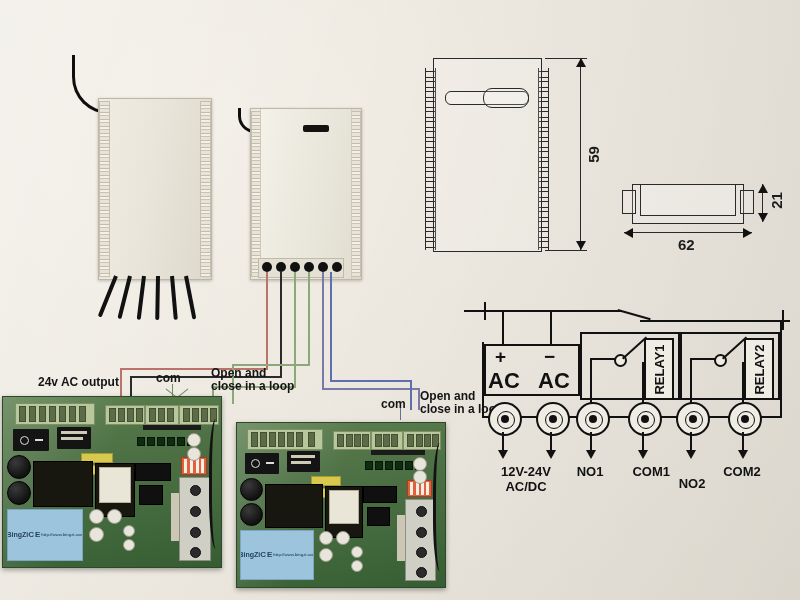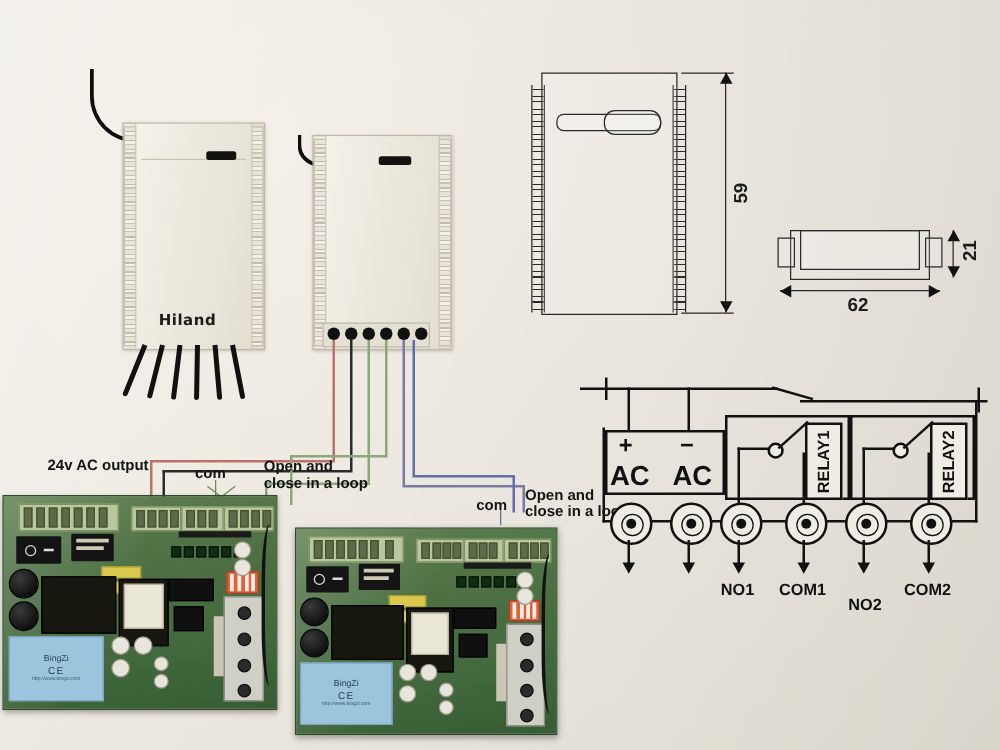--- a/index.html
+++ b/index.html
@@ -112,22 +112,22 @@
   .conn .p{position:absolute;top:2px;bottom:2px;width:5px;background:#5c6b4a;
     border:1px solid #44512f;}
   .blk{position:absolute;background:#141414;border-radius:1px;}
   .cap{position:absolute;border-radius:50%;background:
     radial-gradient(circle at 35% 30%,#3a3a3a 0%,#111 70%);border:1px solid #000;}
   .xfmr{position:absolute;background:#17170f;border:1px solid #000;}
   .xlbl{position:absolute;background:#e9e6d8;border:1px solid #b5b09c;}
   .yel{position:absolute;background:#d9c84e;border:1px solid #a79a33;}
   .lbl-blue{
     position:absolute;background:#9dc4dd;border:1px solid #7ba7c4;
-    display:flex;align-items:center;justify-content:center;flex-direction:column;
-    color:#24445c;font-size:5px;font-weight:normal;overflow:hidden;line-height:1.15;
+    display:flex;align-items:center;justify-content:center;
+    color:#24445c;font-size:5px;font-weight:bold;overflow:hidden;line-height:1.15;
   }
   .btnpad{position:absolute;background:#cfcfc6;border:1px solid #8e8e85;}
   .btnpad i{position:absolute;left:50%;top:50%;width:9px;height:9px;margin:-5px 0 0 -5px;
     border-radius:50%;background:#2a2a2a;border:1px solid #0e0e0e;}
   .dip{position:absolute;background:#e2603a;border:1px solid #a53f1f;}
   .dip i{position:absolute;top:1px;bottom:1px;width:3px;background:#f2f0e6;}
   .ic{position:absolute;background:#101010;border:1px solid #000;}
   .ledrow{position:absolute;display:flex;gap:2px;}
   .ledrow i{width:6px;height:7px;background:#0f2b10;border:1px solid #06150a;}
   .smd{position:absolute;background:#cfcab6;}
@@ -174,25 +174,20 @@
 </head>
 <body>
 
 <div id="sheet"></div>
 
 <div class="antenna abs" style="left:72px;top:55px;width:34px;height:56px;"></div>
 
 <div class="encl" style="left:98px;top:98px;width:112px;height:180px;">
   <div class="ribs l"></div>
   <div class="ribs r"></div>
-  <div class="face">
-    <div class="hairline" style="left:4px;right:4px;top:28px;"></div>
-    <div class="slot" style="right:12px;top:22px;width:24px;height:7px;"></div>
-    <div class="brand" style="left:18px;bottom:16px;">Hiland</div>
-  </div>
 </div>
 
 <div class="wirefan abs" style="left:106px;top:274px;width:100px;height:46px;">
   <i style="left:8px;  height:44px; transform:rotate(22deg);"></i>
   <i style="left:22px; height:44px; transform:rotate(14deg);"></i>
   <i style="left:36px; height:44px; transform:rotate(7deg);"></i>
   <i style="left:50px; height:44px; transform:rotate(1deg);"></i>
   <i style="left:64px; height:44px; transform:rotate(-5deg);"></i>
   <i style="left:78px; height:44px; transform:rotate(-11deg);"></i>
 </div>
@@ -270,21 +265,21 @@
   <div class="arrowup abs" style="left:136px;top:4px;"></div>
   <div class="arrowdn abs" style="left:136px;top:33px;"></div>
   <div class="dimtxt rot90" style="left:146px;top:12px;">21</div>
 
   <div class="dl dlh" style="left:2px;top:52px;width:128px;"></div>
   <div class="abs" style="left:2px;top:48px;width:0;height:0;border-top:5px solid transparent;border-bottom:5px solid transparent;border-right:9px solid #111;"></div>
   <div class="abs" style="left:121px;top:48px;width:0;height:0;border-top:5px solid transparent;border-bottom:5px solid transparent;border-left:9px solid #111;"></div>
   <div class="dimtxt" style="left:56px;top:56px;">62</div>
 </div>
 
-<div class="callout abs" style="left:38px;top:366px;">24v AC output</div>
+<div class="callout abs" style="left:38px;top:376px;">24v AC output</div>
 <div class="callout abs" style="left:156px;top:372px;">com</div>
 <div class="callout abs" style="left:211px;top:367px;">
   <div>Open and</div>
   <div>close in a loop</div>
 </div>
 <div class="callout abs" style="left:381px;top:398px;">com</div>
 <div class="callout abs" style="left:420px;top:390px;">
   <div>Open and</div>
   <div>close in a loop</div>
 </div>
@@ -535,17 +530,21 @@
   <div class="arrowdn abs" style="left:84px;top:150px;"></div>
   <div class="sl slv" style="left:128px;top:132px;height:22px;"></div>
   <div class="arrowdn abs" style="left:124px;top:150px;"></div>
   <div class="sl slv" style="left:180px;top:132px;height:22px;"></div>
   <div class="arrowdn abs" style="left:176px;top:150px;"></div>
   <div class="sl slv" style="left:228px;top:132px;height:22px;"></div>
   <div class="arrowdn abs" style="left:224px;top:150px;"></div>
   <div class="sl slv" style="left:280px;top:132px;height:22px;"></div>
   <div class="arrowdn abs" style="left:276px;top:150px;"></div>
 
+  <div class="schtxt" style="left:22px;top:164px;width:84px;">
+    <div>12V-24V</div>
+    <div>AC/DC</div>
+  </div>
   <div class="schtxt" style="left:104px;top:164px;width:48px;">NO1</div>
-  <div class="schtxt" style="left:152px;top:164px;width:56px;">COM1</div>
+  <div class="schtxt" style="left:152px;top:164px;width:56px;text-align:right;">COM1</div>
   <div class="schtxt" style="left:206px;top:176px;width:48px;">NO2</div>
   <div class="schtxt" style="left:252px;top:164px;width:56px;">COM2</div>
 </div>
 
 </body></html>

